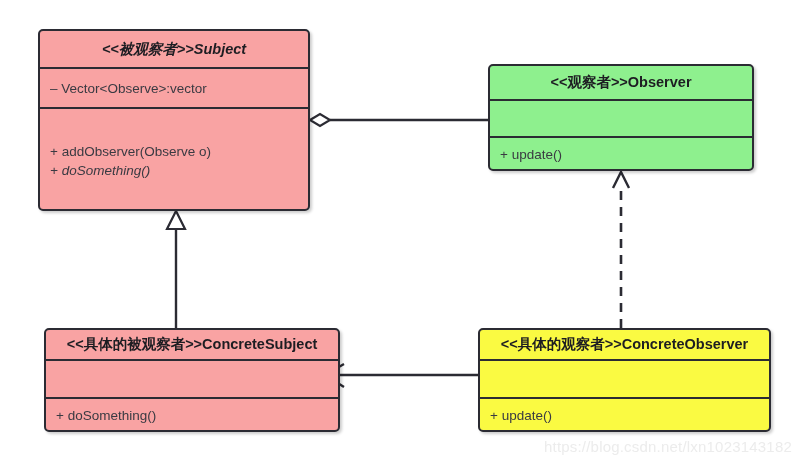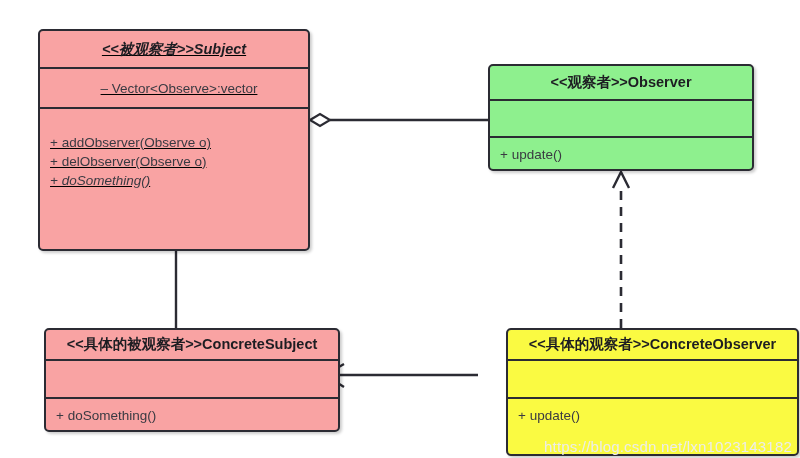--- a/index.html
+++ b/index.html
@@ -116,31 +116,30 @@
       <path d="M 613,188 L 621,172 L 629,188" fill="none" stroke="#2b2b33" stroke-width="2.4"></path>
     </g>
 
      ConcreteSubject --&gt;
     <g>
       <line x1="478" y1="375" x2="326" y2="375" stroke="#2b2b33" stroke-width="2.4"></line>
       <path d="M 344,364 L 325,375 L 344,387" fill="none" stroke="#2b2b33" stroke-width="2.4"></path>
     </g>
   </svg>
 
-  <div class="uml-class fill-pink" style="left:38px; top:29px; width:272px; height:222px;text-decoration:underline;">
+  <div class="uml-class fill-pink" style="left:38px; top:29px; width:272px; height:182px;">
 
     <div class="uml-row uml-title bold-italic" style="height:38px;">&lt;&lt;被观察者&gt;&gt;Subject</div>
 
-    <div class="uml-row uml-members" style="height:40px;align-items:center;">
+    <div class="uml-row uml-members" style="height:40px;">
       <div class="uml-member">– Vector&lt;Observe&gt;:vector</div>
     </div>
 
     <div class="uml-row uml-members" style="height:104px;">
       <div class="uml-member">+ addObserver(Observe o)</div>
-      <div class="uml-member">+ delObserver(Observe o)</div>
       <div class="uml-member italic">+ doSomething()</div>
     </div>
   </div>
 
   <div class="uml-class fill-green" style="left:488px; top:64px; width:266px; height:107px;">
 
     <div class="uml-row uml-title plain" style="height:35px;">&lt;&lt;观察者&gt;&gt;Observer</div>
 
     <div class="uml-row uml-members uml-empty" style="height:37px;"></div>
 
@@ -153,21 +152,21 @@
 
     <div class="uml-row uml-title plain" style="height:31px;">&lt;&lt;具体的被观察者&gt;&gt;ConcreteSubject</div>
 
     <div class="uml-row uml-members uml-empty" style="height:38px;"></div>
 
     <div class="uml-row uml-members" style="height:33px;">
       <div class="uml-member">+ doSomething()</div>
     </div>
   </div>
 
-  <div class="uml-class fill-yellow" style="left:506px; top:328px; width:293px; height:128px;">
+  <div class="uml-class fill-yellow" style="left:478px; top:328px; width:293px; height:104px;">
 
     <div class="uml-row uml-title plain" style="height:31px;">&lt;&lt;具体的观察者&gt;&gt;ConcreteObserver</div>
 
     <div class="uml-row uml-members uml-empty" style="height:38px;"></div>
 
     <div class="uml-row uml-members" style="height:33px;">
       <div class="uml-member">+ update()</div>
     </div>
   </div>
 

